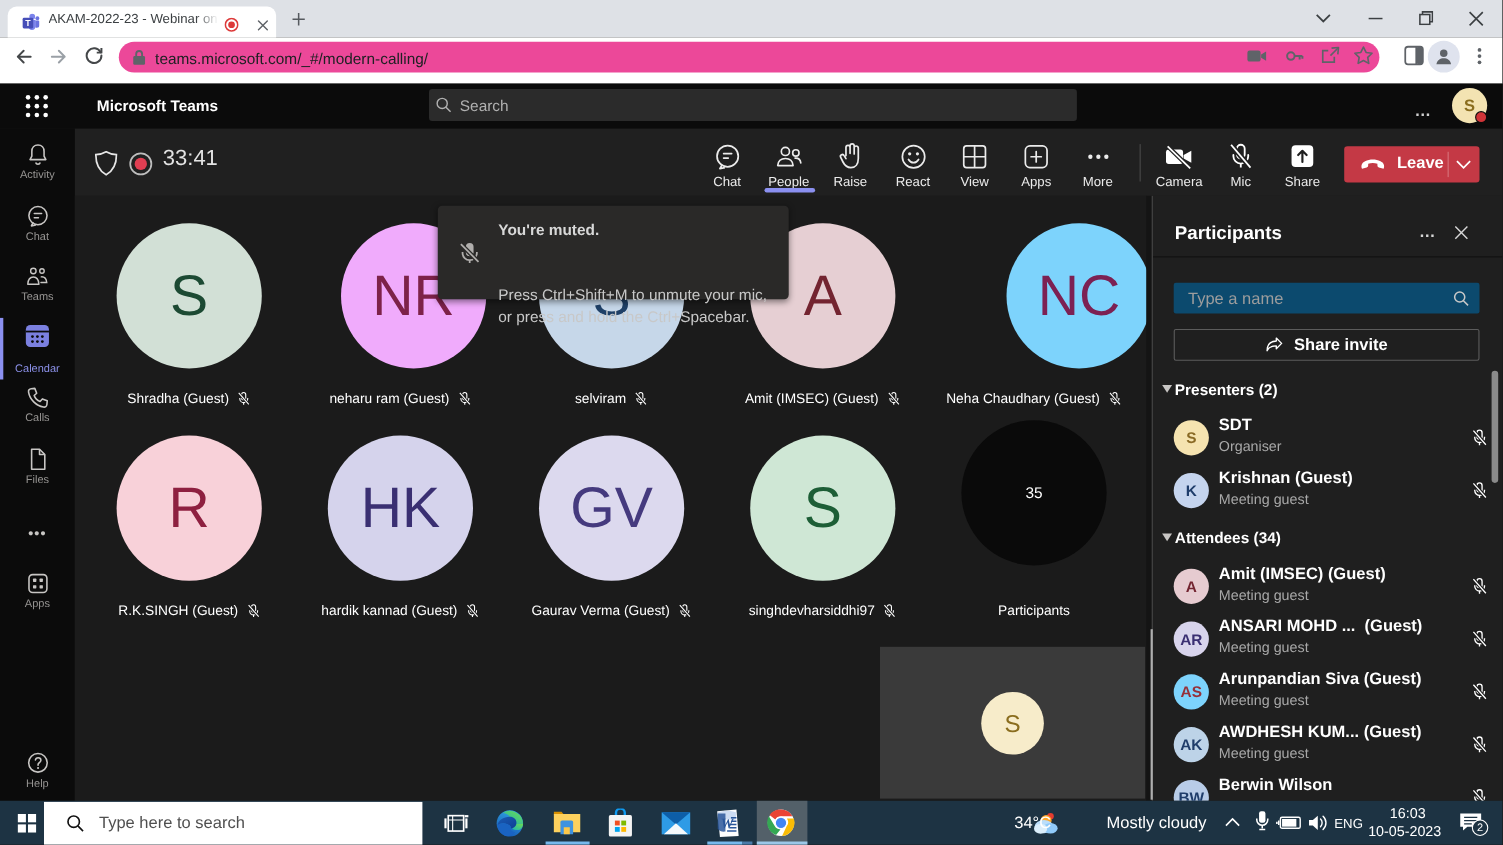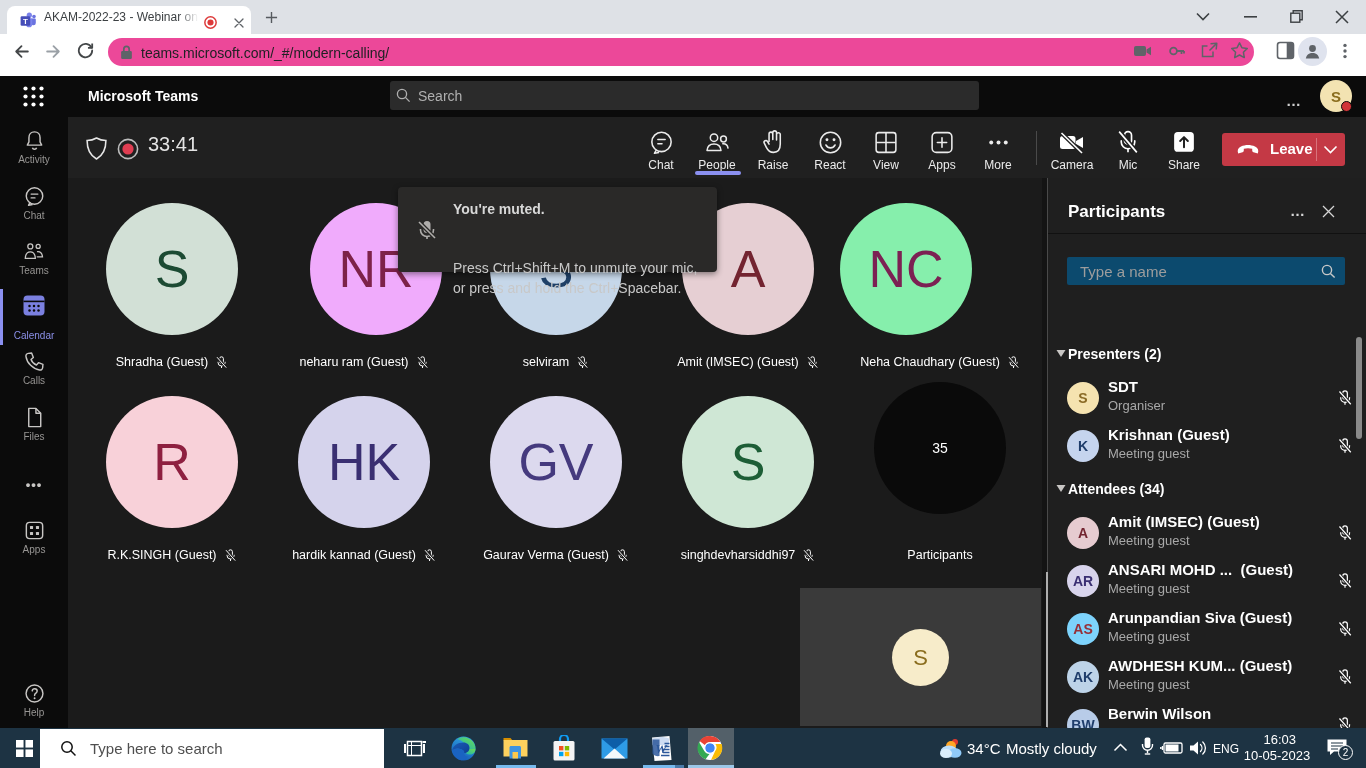--- a/index.html
+++ b/index.html
@@ -401,21 +401,21 @@
           <use href="#mico"></use>
         </svg></div>
     <div class="circ" style="left:422px;top:25px;background:#c6d7e9;color:#1f4067">S</div>
     <div class="tname" style="left:368px;top:177px;width:240px">selviram <svg width="13" height="13" viewBox="0 0 13 13">
           <use href="#mico"></use>
         </svg></div>
     <div class="circ" style="left:614px;top:25px;background:#e6cfd3;color:#732430">A</div>
     <div class="tname" style="left:560px;top:177px;width:240px">Amit (IMSEC) (Guest) <svg width="13" height="13" viewBox="0 0 13 13">
           <use href="#mico"></use>
         </svg></div>
-    <div class="circ" style="left:772px;top:25px;background:#86efac;color:#7c2153">NC</div>
+    <div class="circ" style="left:847px;top:25px;background:#7dd3fc;color:#7c2153">NC</div>
     <div class="tname" style="left:752px;top:177px;width:240px">Neha Chaudhary (Guest) <svg width="13" height="13" viewBox="0 0 13 13">
           <use href="#mico"></use>
         </svg></div>
 
     <div class="circ" style="left:38px;top:218px;background:#f8d1d9;color:#8e2040">R</div>
     <div class="tname" style="left:-16px;top:370px;width:240px">R.K.SINGH (Guest) <svg width="13" height="13" viewBox="0 0 13 13">
           <use href="#mico"></use>
         </svg></div>
     <div class="circ" style="left:230px;top:218px;background:#d5d3ec;color:#3a2f72">HK</div>
     <div class="tname" style="left:176px;top:370px;width:240px">hardik kannad (Guest) <svg width="13" height="13" viewBox="0 0 13 13">
@@ -449,20 +449,26 @@
     <div class="abs" style="left:0;top:55px;width:318px;height:1px;background:#111"></div>
 
     <div class="abs" style="left:19px;top:79px;width:278px;height:28px;background:#0c4a6e;border-radius:2px">
       <span class="abs" style="left:13px;top:6px;font-size:15px;color:#9d9d9d">Type a name</span>
       <svg class="abs" style="left:254px;top:7px" width="15" height="15" viewBox="0 0 15 15">
         <circle cx="6" cy="6" r="4.6" fill="none" stroke="#c8c8c8" stroke-width="1.4"></circle>
         <line x1="9.4" y1="9.4" x2="13.6" y2="13.6" stroke="#c8c8c8" stroke-width="1.4"></line>
       </svg>
     </div>
 
+    <div class="abs" style="left:19px;top:121px;width:278px;height:29px;border:1px solid #5c5c5c;border-radius:2px;display:flex;align-items:center;justify-content:center;gap:9px">
+      <svg width="17" height="15" viewBox="0 0 19 17">
+        <path d="M11.5 4.5 V1.5 L17 7 L11.5 12.5 V9.5 C6.5 9.5 3.5 11 2 14.5 C2 8 6 4.8 11.5 4.5 Z" fill="none" stroke="#fff" stroke-width="1.4" stroke-linejoin="round"></path>
+      </svg>
+      <span style="font-size:15px;font-weight:bold;color:#fff">Share invite</span>
+    </div>
 
     <svg class="abs" style="left:8px;top:171px" width="10" height="9" viewBox="0 0 10 9">
       <path d="M0.5 1 H9.5 L5 8 Z" fill="#c8c6c4"></path>
     </svg>
     <div class="phead" style="left:20px;top:168px">Presenters (2)</div>
 
     <div class="prow" style="top:196px">
       <div class="pav" style="background:#f5e3b0;color:#8a6a25">S</div>
       <div class="pname">SDT</div>
       <div class="psub">Organiser</div>
@@ -624,21 +630,21 @@
     <div class="abs" style="left:675px;top:37px;width:9px;height:3px;background:#4a7aa8"></div>
     <div class="abs" style="left:688px;top:37px;width:46px;height:3px;background:#9cc7e8"></div>
 
     <svg class="abs" style="left:938px;top:8px" width="26" height="24" viewBox="0 0 26 24">
       <circle cx="17" cy="6" r="3" fill="#e23c30"></circle>
       <circle cx="13" cy="10" r="5" fill="#ffa726"></circle>
       <ellipse cx="11" cy="15.5" rx="8.5" ry="6" fill="#bbdefb"></ellipse>
       <ellipse cx="17" cy="17" rx="6.5" ry="4.8" fill="#90caf9"></ellipse>
       <ellipse cx="8" cy="17.5" rx="6" ry="4.5" fill="#dbeefb"></ellipse>
     </svg>
-    <div class="tray" style="left:967px;top:12px;font-size:15px">34°C</div>
+    <div class="tray" style="left:922px;top:12px;font-size:15px">34°C</div>
     <div class="tray" style="left:1006px;top:12px;font-size:15px">Mostly cloudy</div>
     <svg class="abs" style="left:1113px;top:15px" width="15" height="9" viewBox="0 0 15 9">
       <path d="M1.5 7.5 L7.5 1.5 L13.5 7.5" fill="none" stroke="#fff" stroke-width="1.5"></path>
     </svg>
     <svg class="abs" style="left:1141px;top:9px" width="13" height="20" viewBox="0 0 13 20">
       <rect x="3.6" y="0.5" width="5.8" height="10.5" rx="2" fill="#fff"></rect>
       <path d="M1.5 7 V8.2 A5 5 0 0 0 11.5 8.2 V7" fill="none" stroke="#fff" stroke-width="1.4"></path>
       <line x1="6.5" y1="13.5" x2="6.5" y2="16.2" stroke="#fff" stroke-width="1.4"></line>
       <line x1="3.8" y1="17" x2="9.2" y2="17" stroke="#fff" stroke-width="1.4"></line>
     </svg>

